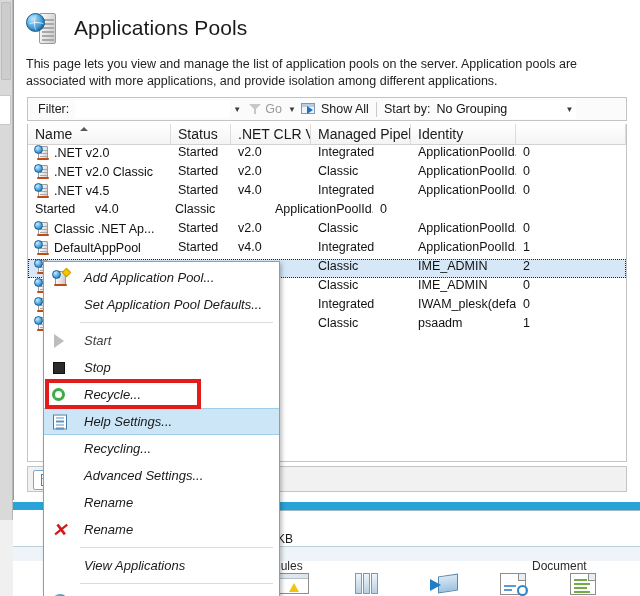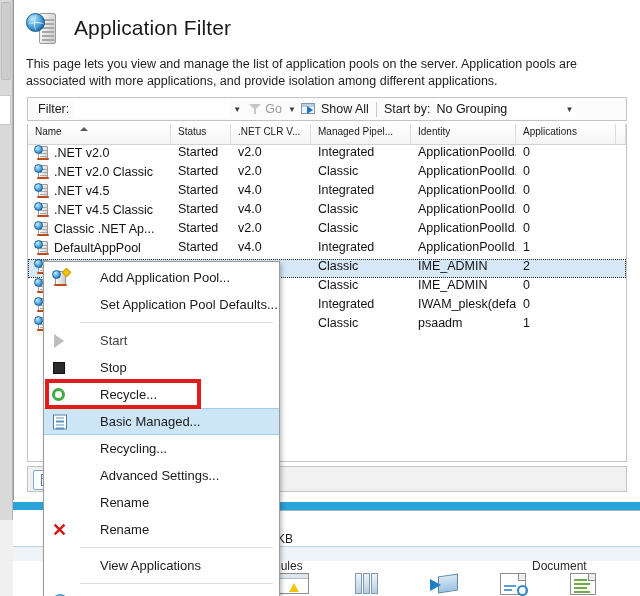--- a/index.html
+++ b/index.html
@@ -124,21 +124,21 @@
     font-size: 12.5px; color: #111;
   }
 
   
   .listview {
     position: absolute; left: 13px; top: 124px; width: 600px; height: 338px;
     background: #ffffff; border: 1px solid #c4c4c4; border-top: none; overflow: hidden;
   }
   .lv-head { display: flex; height: 21px; background: #ffffff; border-bottom: 1px solid #d3d3d3; }
   .lv-head .th {
-    position: relative; font-size: 10px; color: #1a1a1a;
+    position: relative; font-size: 14px; color: #1a1a1a;
     padding: 2px 0 0 7px; border-right: 1px solid #dcdcdc;
     background: linear-gradient(#ffffff,#f4f4f4); white-space: nowrap; overflow: hidden;
   }
   .sort-caret {
     position: absolute; left: 52px; top: 3px; width: 0; height: 0;
     border-left: 4px solid transparent; border-right: 4px solid transparent;
     border-bottom: 4px solid #5a5a5a;
   }
   .lv-row { display: flex; height: 19px; align-items: flex-start; }
   .lv-row.selected { background: #d6e8f8; outline: 1px dotted #2a2a2a; outline-offset: -1px; }
@@ -257,21 +257,21 @@
     position: absolute; left: 43px; top: 261px; width: 237px;
     background: #ffffff; border: 1px solid #9b9b9b;
     box-shadow: 2px 2px 4px rgba(0,0,0,.25);
     padding: 2px 0;
   }
   .ctx-gutter {
     position: absolute; left: 1px; top: 1px; bottom: 1px; width: 30px; background: #ffffff;
   }
   .ctx-item {
     position: relative; display: flex; align-items: center; height: 27px;
-    font-size: 13px; color: #1a1a1a; padding-left: 56px; white-space: nowrap;
+    font-size: 13px; color: #1a1a1a; padding-left: 40px; white-space: nowrap; font-style: italic;
   }
   .ctx-item.disabled { color: #404040; }
   .ctx-item.highlight {
     background: #cce6f7; border-top: 1px solid #9fcdea; border-bottom: 1px solid #9fcdea;
   }
   .ctx-sep { height: 1px; background: #dcdcdc; margin: 4px 6px 4px 36px; }
   .ctx-ico { position: absolute; left: 8px; top: 50%; transform: translateY(-50%); width: 17px; height: 16px; }
 
   
   .ico-addpool .srv2 {
@@ -403,21 +403,21 @@
         <div class="server">
           <i style="top:5px"></i>
             <i style="top:9px"></i>
             <i style="top:13px"></i>
           <i style="top:17px"></i>
             <i style="top:21px"></i>
             <i style="top:25px"></i>
         </div>
         <div class="globe"></div>
       </div>
-      <div class="page-title">Application Filter</div>
+      <div class="page-title">Applications Pools</div>
     </div>
 
     <div class="page-desc">This page lets you view and manage the list of application pools on the server. Application pools are associated with more applications, and provide isolation among different applications.</div>
 
     <div class="filter-bar">
       <span class="filter-label">Filter:</span>
       <input class="filter-input" type="text" value="" style="">
       <span class="combo-arrow">▼</span>
       <span class="funnel-icon"></span>
       <span class="go-label">Go</span>
@@ -438,21 +438,20 @@
     <div class="listview">
       <div class="lv-head">
         <div class="th" style="width:143px">
           <span>Name</span>
           <span class="sort-caret"></span>
         </div>
         <div class="th" style="width:60px">Status</div>
         <div class="th" style="width:80px">.NET CLR V...</div>
         <div class="th" style="width:100px">Managed Pipel...</div>
         <div class="th" style="width:105px">Identity</div>
-        <div class="th" style="width:100px">Applications</div>
         <div class="th" style="flex:1"></div>
       </div>
       <div id="rowhost">
           <div class="lv-row">
             <div class="td name" style="width:143px">
               <span class="pool-icon">
                 <span class="srv">
                   <i style="top:3px"></i>
                   <i style="top:6px"></i>
                   <i style="top:9px"></i>
@@ -500,32 +499,20 @@
               </span>
               <span>.NET v4.5</span>
             </div>
             <div class="td" style="width:60px"><span>Started</span></div>
             <div class="td" style="width:80px"><span>v4.0</span></div>
             <div class="td" style="width:100px"><span>Integrated</span></div>
             <div class="td" style="width:105px"><span>ApplicationPoolId...</span></div>
             <div class="td" style="width:100px"><span>0</span></div>
           </div>
           <div class="lv-row">
-            <div class="td name" style="width:143px">
-              <span class="pool-icon">
-                <span class="srv">
-                  <i style="top:3px"></i>
-                  <i style="top:6px"></i>
-                  <i style="top:9px"></i>
-                </span>
-                <span class="gl"></span>
-                <span class="base"></span>
-              </span>
-              <span>.NET v4.5 Classic</span>
-            </div>
             <div class="td" style="width:60px"><span>Started</span></div>
             <div class="td" style="width:80px"><span>v4.0</span></div>
             <div class="td" style="width:100px"><span>Classic</span></div>
             <div class="td" style="width:105px"><span>ApplicationPoolId...</span></div>
             <div class="td" style="width:100px"><span>0</span></div>
           </div>
           <div class="lv-row">
             <div class="td name" style="width:143px">
               <span class="pool-icon">
                 <span class="srv">
@@ -681,21 +668,21 @@
           </span>
           <span>Recycle...</span>
         </div>
         <div class="ctx-item highlight">
           <span class="ctx-ico ico-basic">
             <span></span>
             <span></span>
             <span></span>
             <span></span>
           </span>
-          <span>Basic Managed...</span>
+          <span>Help Settings...</span>
         </div>
         <div class="ctx-item">
           <span>Recycling...</span>
         </div>
         <div class="ctx-item">
           <span>Advanced Settings...</span>
         </div>
         <div class="ctx-item">
           <span>Rename</span>
         </div>

